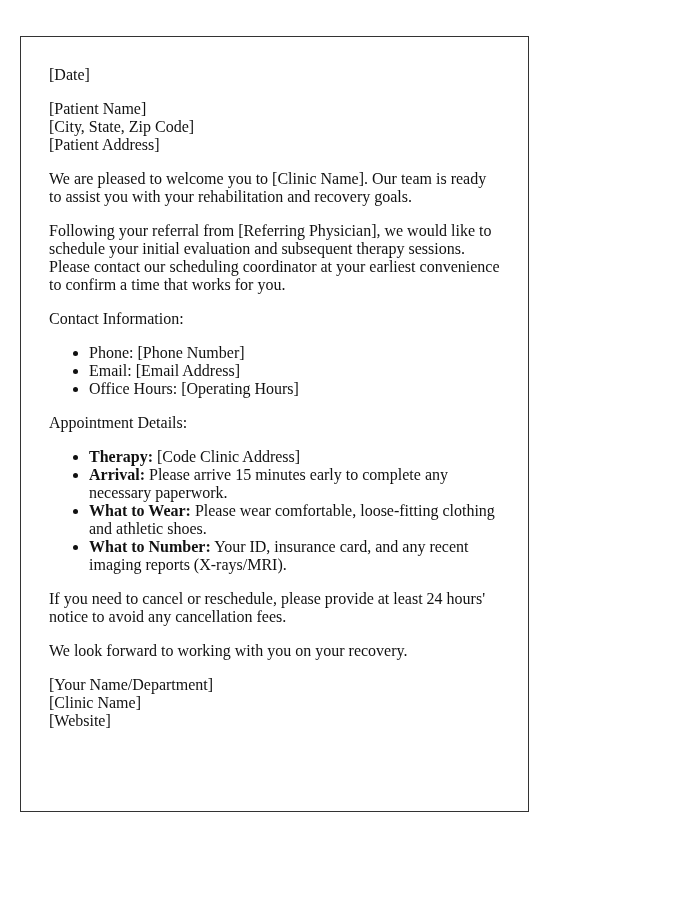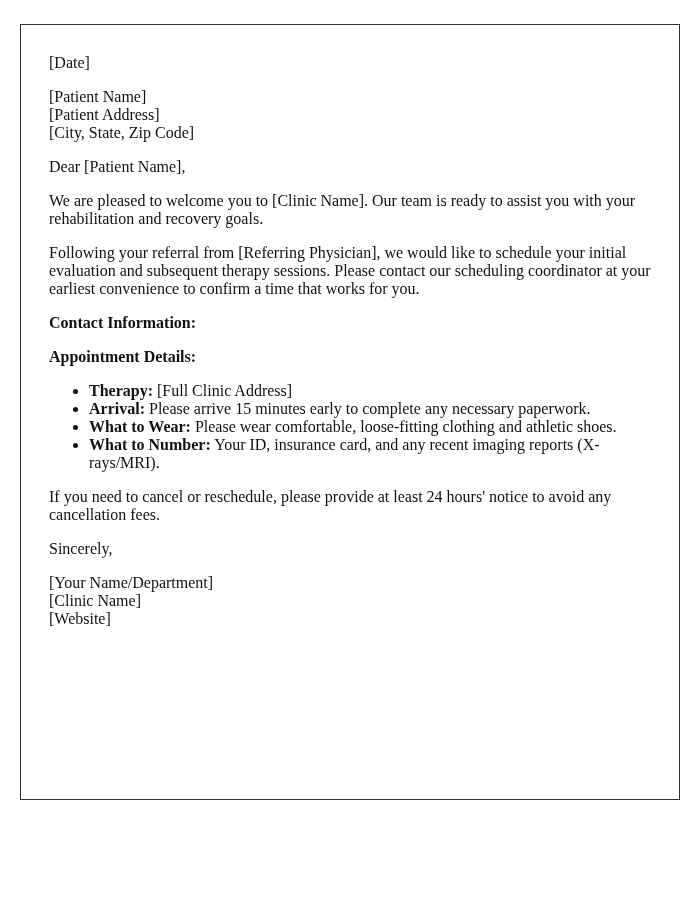--- a/index.html
+++ b/index.html
@@ -11,75 +11,79 @@
     }
     body {
       font-family: "Liberation Serif", "DejaVu Serif", serif;
       font-size: 16px;
       line-height: 18px;
       color: #111111;
     }
     .letter {
       position: absolute;
       left: 20px;
-      top: 24px;
-      width: 660px;
+      top: 36px;
+      width: 509px;
       height: 776px;
       border: 1px solid #333333;
       box-sizing: border-box;
       padding: 29px 28px 0 28px;
     }
     p {
       margin: 0 0 16px 0;
     }
     .heading {
-      font-weight: bold;
+      font-weight: normal;
       margin-bottom: 16px;
     }
     ul {
       margin: 0 0 16px 0;
       padding-left: 40px;
     }
     ul li {
       margin: 0;
     }
     b { font-weight: bold; }
   </style>
 </head>
 <body>
 
 <div class="letter">
   <p>[Date]</p>
 
   <p class="block">
     <span style="display:block">[Patient Name]</span>
+    <span style="display:block">[City, State, Zip Code]</span>
     <span style="display:block">[Patient Address]</span>
-    <span style="display:block">[City, State, Zip Code]</span>
   </p>
 
 
-  <p>Dear [Patient Name],</p>
 
   <p>We are pleased to welcome you to [Clinic Name]. Our team is ready to assist you with your rehabilitation and recovery goals.</p>
 
   <p>Following your referral from [Referring Physician], we would like to schedule your initial evaluation and subsequent therapy sessions. Please contact our scheduling coordinator at your earliest convenience to confirm a time that works for you.</p>
 
   <p class="heading">Contact Information:</p>
+  <ul>
+    <li>Phone: [Phone Number]</li>
+    <li>Email: [Email Address]</li>
+    <li>Office Hours: [Operating Hours]</li>
+  </ul>
 
   <p class="heading">Appointment Details:</p>
   <ul>
-    <li><b>Therapy:</b><span> [Full Clinic Address]</span></li>
+    <li><b>Therapy:</b><span> [Code Clinic Address]</span></li>
     <li><b>Arrival:</b><span> Please arrive 15 minutes early to complete any necessary paperwork.</span></li>
     <li><b>What to Wear:</b><span> Please wear comfortable, loose-fitting clothing and athletic shoes.</span></li>
     <li><b>What to Number:</b><span> Your ID, insurance card, and any recent imaging reports (X-rays/MRI).</span></li>
   </ul>
 
   <p>If you need to cancel or reschedule, please provide at least 24 hours' notice to avoid any cancellation fees.</p>
 
+  <p>We look forward to working with you on your recovery.</p>
 
-  <p>Sincerely,</p>
 
   <p class="block">
     <span style="display:block">[Your Name/Department]</span>
     <span style="display:block">[Clinic Name]</span>
     <span style="display:block">[Website]</span>
   </p>
 </div>
 
 </body></html>

